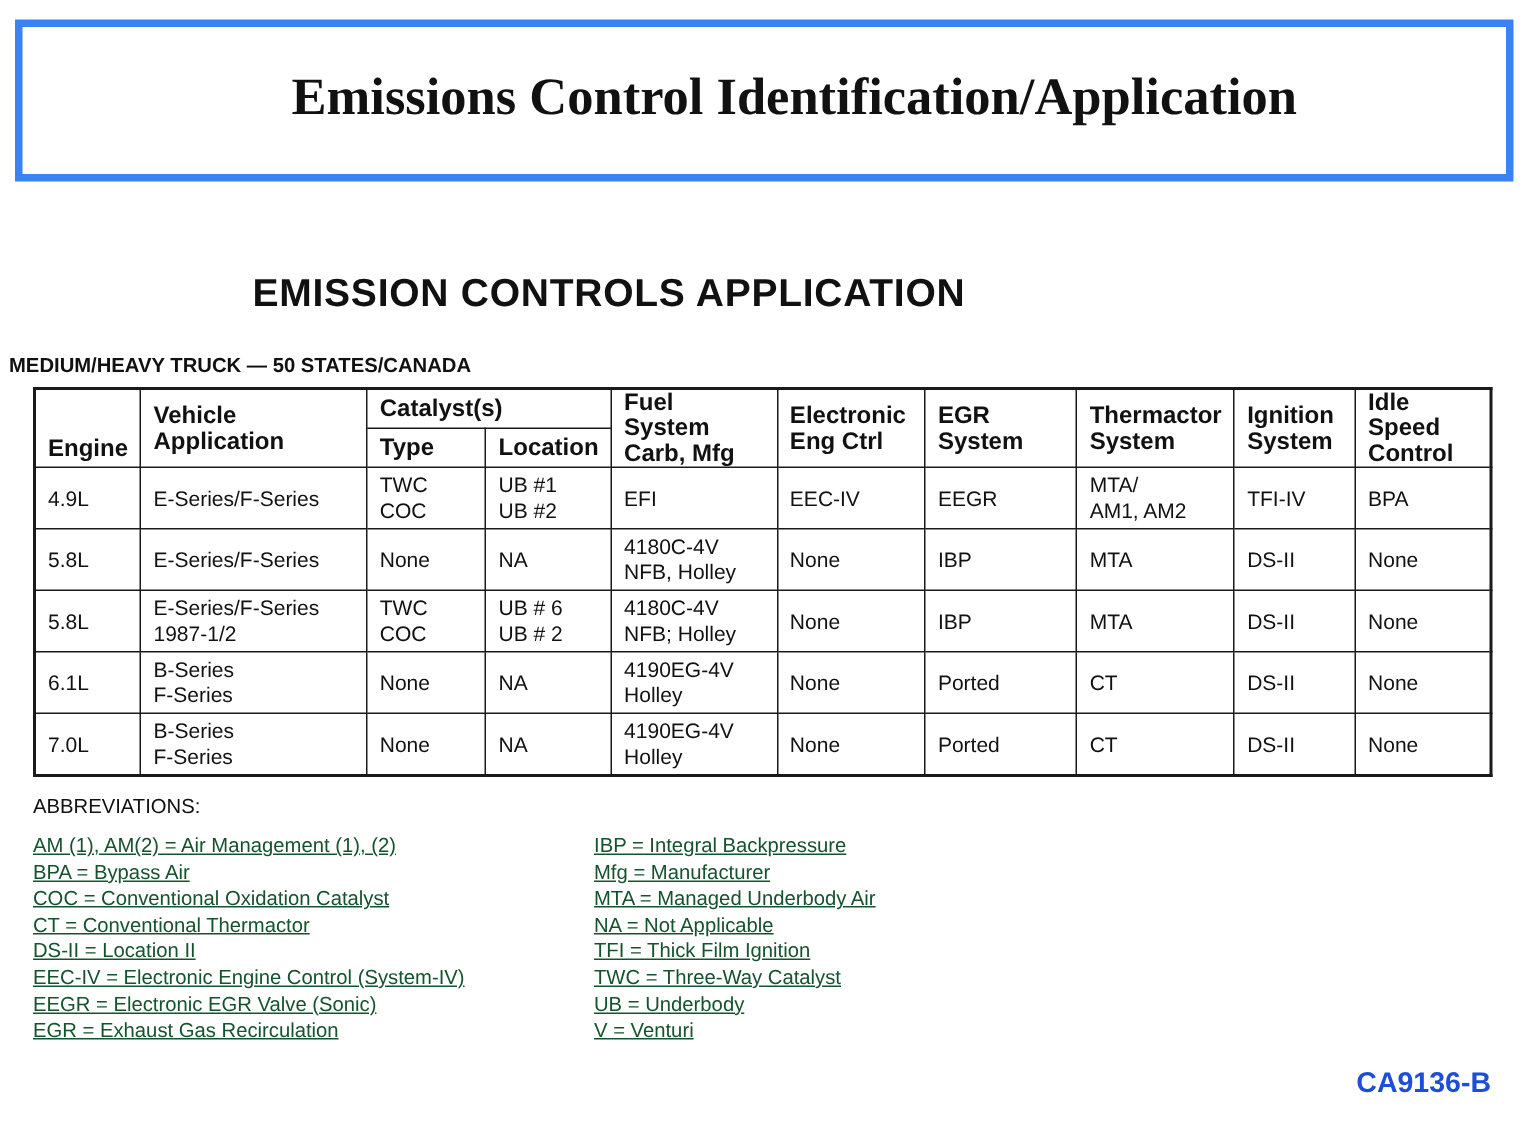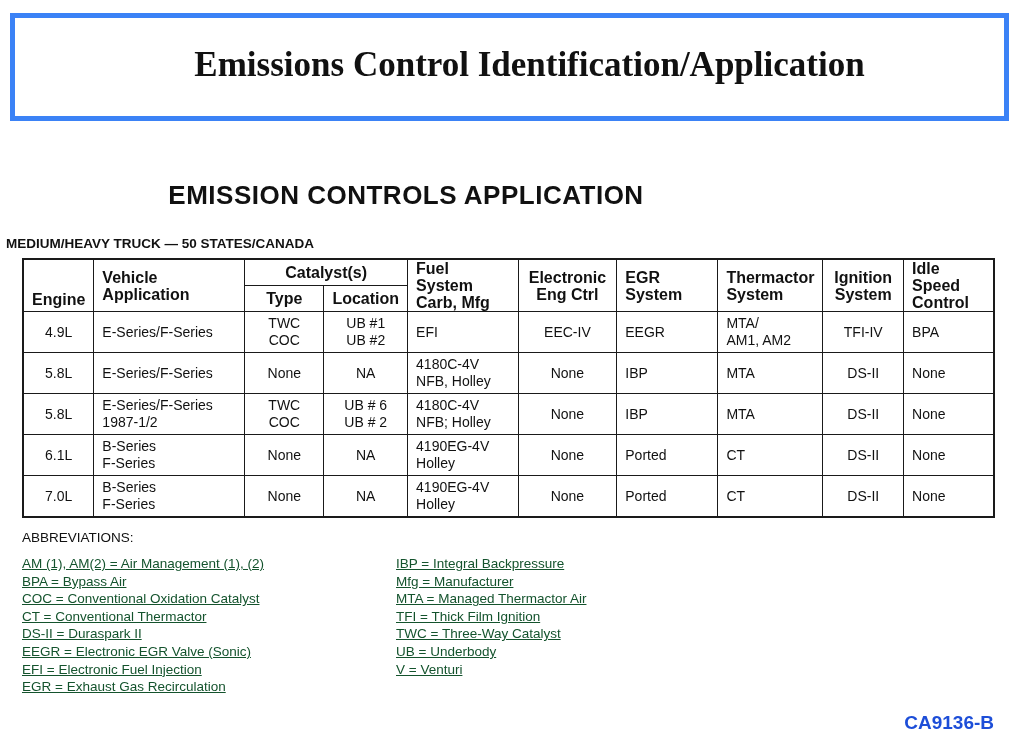--- a/index.html
+++ b/index.html
@@ -7,21 +7,21 @@
     .title-box { position: absolute; left: 10px; top: 13px; width: 999px; height: 108px; border: 5px solid #3b82f6; box-sizing: border-box; display: flex; align-items: center; justify-content: center; padding-left: 40px; }
     .title-box h1 { margin: 0; font-family: "Liberation Serif", serif; font-weight: bold; font-size: 35px; letter-spacing: 0px; color: #111; position: relative; top: -2px; }
     .section-title { position: absolute; left: 0; top: 180px; width: 812px; text-align: center; font-weight: bold; font-size: 26px; letter-spacing: 0.5px; color: #111; }
     .subheading { position: absolute; left: 6px; top: 236px; font-weight: bold; font-size: 13.5px; letter-spacing: 0px; color: #111; }
     table.emissions { position: absolute; left: 22px; top: 258px; width: 973px; border-collapse: collapse; border: 2px solid #1a1a1a; font-size: 14px; color: #111; }
     table.emissions th, table.emissions td { border: 1.5px solid #1a1a1a; padding: 0 8px; line-height: 17px; vertical-align: middle; }
     table.emissions th { font-weight: bold; font-size: 16px; }
     table.emissions thead tr.h1 th { height: 20px; }
     table.emissions thead tr.h2 th { height: 20px; margin-left: 40px; }
     table.emissions tbody td { height: 40px; }
-    .c { text-align: center; }
+    .c { text-align: left; }
     .l { text-align: left; }
     .vb { vertical-align: bottom !important; padding-bottom: 3px !important; }
     .col-engine { width: 45px; }
     .col-vehicle { width: 137px; }
     .col-type { width: 64px; }
     .col-loc { width: 66px; }
     .col-fuel { width: 96px; }
     .col-eec { width: 82px; }
     .col-egr { width: 86px; }
     .col-therm { width: 88px; }
@@ -273,28 +273,29 @@
       </tr>
     </tbody>
 </table>
 
 <div class="abbr-label">ABBREVIATIONS:</div>
 <div class="abbr-col abbr-left" id="abbr-left">
     <div>AM (1), AM(2) = Air Management (1), (2)</div>
     <div>BPA = Bypass Air</div>
     <div>COC = Conventional Oxidation Catalyst</div>
     <div>CT = Conventional Thermactor</div>
-    <div>DS-II = Duraspark II</div>
+    <div>DS-II = Location II</div>
+    <div>EEC-IV = Electronic Engine Control (System-IV)</div>
     <div>EEGR = Electronic EGR Valve (Sonic)</div>
-    <div>EFI = Electronic Fuel Injection</div>
     <div>EGR = Exhaust Gas Recirculation</div>
   </div>
 <div class="abbr-col abbr-right" id="abbr-right">
     <div>IBP = Integral Backpressure</div>
     <div>Mfg = Manufacturer</div>
-    <div>MTA = Managed Thermactor Air</div>
+    <div>MTA = Managed Underbody Air</div>
+    <div>NA = Not Applicable</div>
     <div>TFI = Thick Film Ignition</div>
     <div>TWC = Three-Way Catalyst</div>
     <div>UB = Underbody</div>
     <div>V = Venturi</div>
   </div>
 
 <div class="fig-code">CA9136-B</div>
 
 </body></html>

